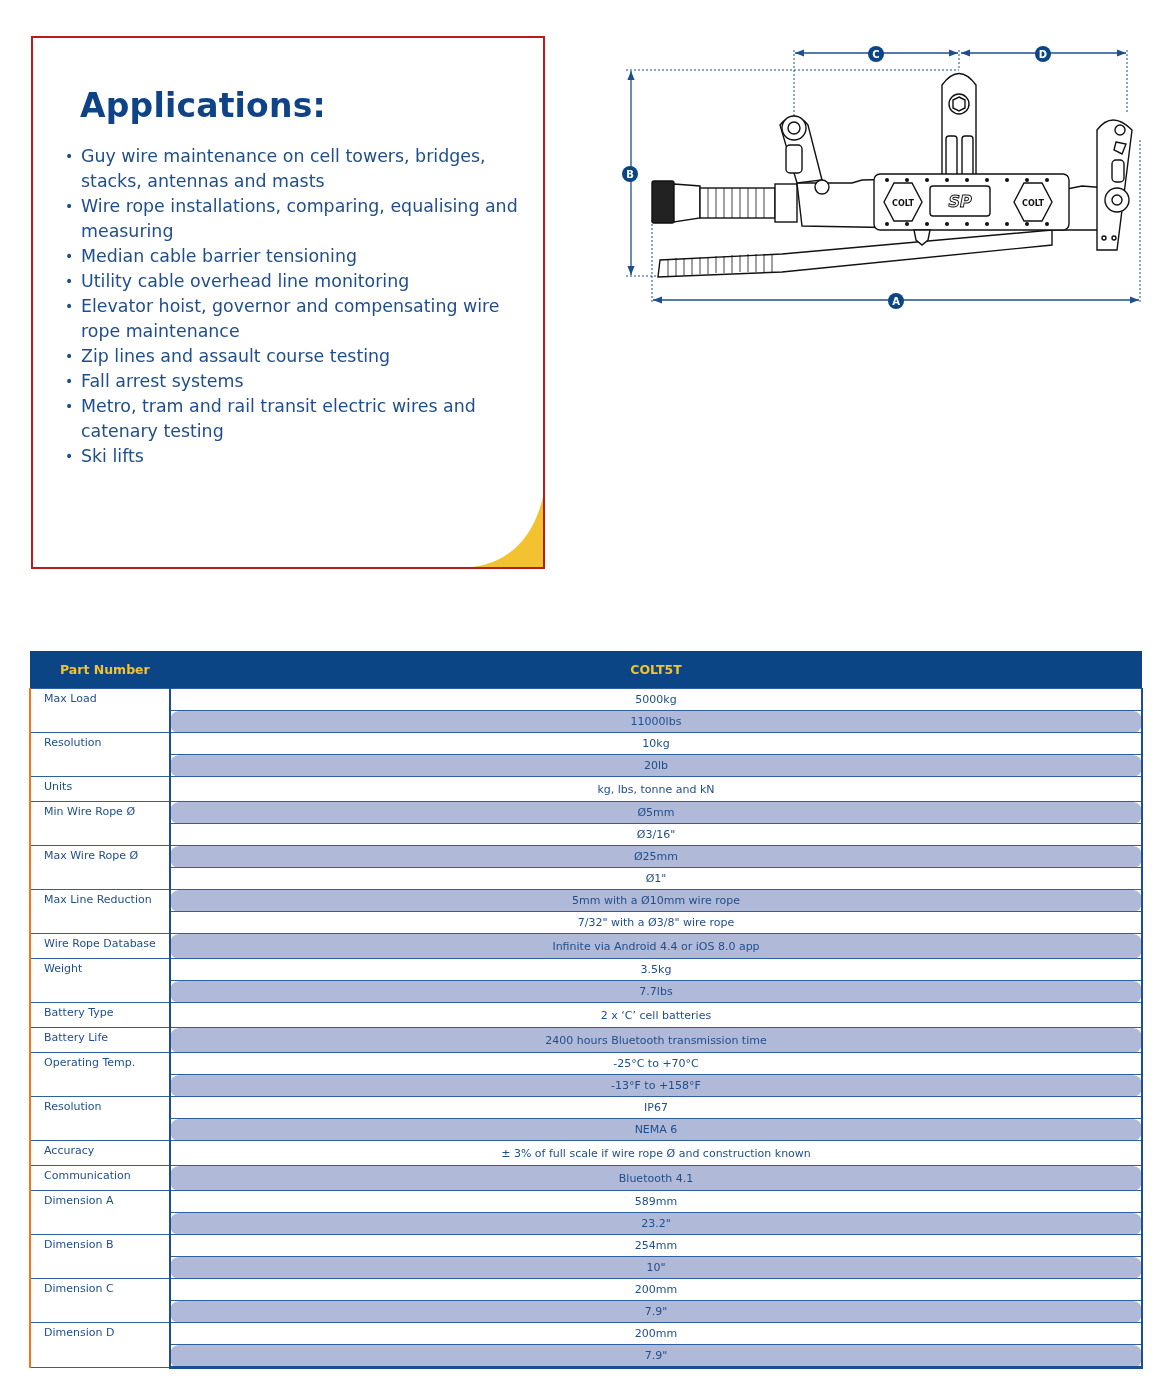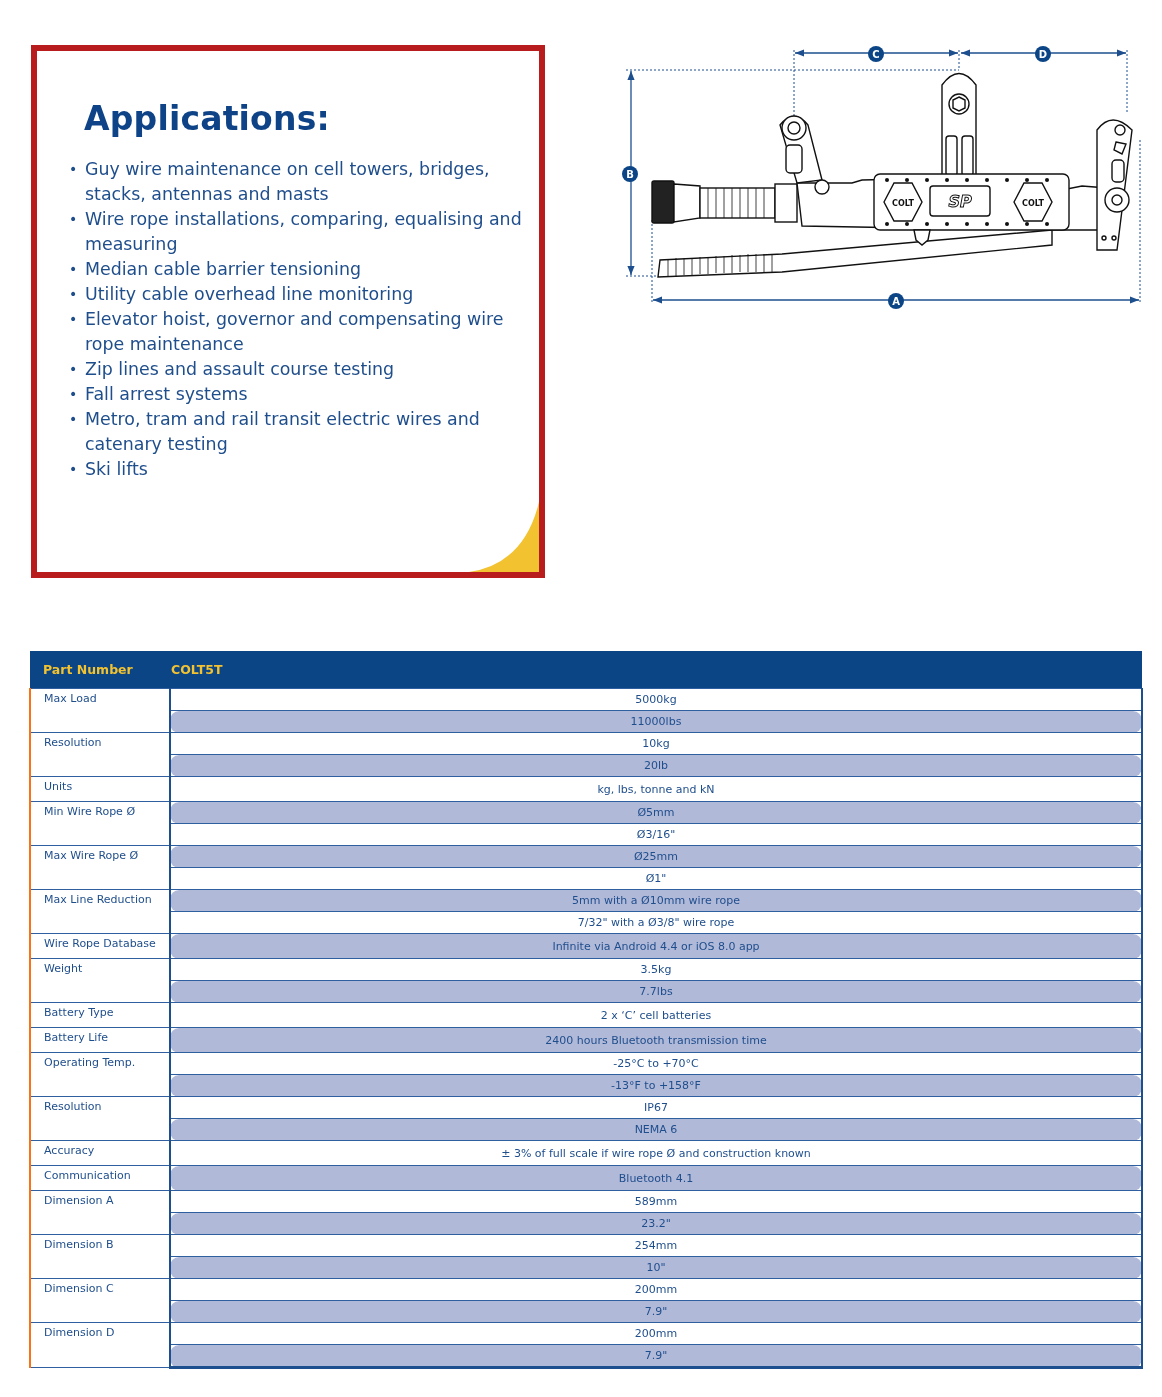--- a/index.html
+++ b/index.html
@@ -1,39 +1,39 @@
 <!DOCTYPE html>
 <html><head>
 <meta charset="utf-8">
 <style>
   html, body { margin: 0; padding: 0; background: #ffffff; }
   body { width: 1162px; height: 1397px; position: relative; overflow: hidden;
          font-family: "DejaVu Sans", "Liberation Sans", sans-serif; color: #1f4e8c; }
 
   
-  .apps { position: absolute; left: 31px; top: 45px; width: 514px; height: 533px;
-          border: 6px solid #b91c1c; box-sizing: border-box; background: #fff; overflow: hidden; }
+  .apps { position: absolute; left: 31px; top: 36px; width: 514px; height: 533px;
+          border: 2px solid #b91c1c; box-sizing: border-box; background: #fff; overflow: hidden; }
   .apps .corner { position: absolute; right: 0; bottom: 0; width: 70px; height: 70px; }
   .apps h1 { position: absolute; left: 47px; top: 48px; margin: 0; font-size: 33px; font-weight: bold;
              color: #0e4487; letter-spacing: 0.2px; }
   .apps ul { position: absolute; left: 26px; top: 106px; margin: 0; padding: 0; list-style: none;
              width: 470px; }
   .apps li { position: relative; padding-left: 22px; font-size: 17.4px; line-height: 25px; color: #1f4e8c; }
   .apps li .bullet { position: absolute; left: 6px; top: 0; font-size: 14px; }
 
   
   .diagram { position: absolute; left: 612px; top: 40px; width: 545px; height: 280px; }
 
   
   .spec { position: absolute; left: 29px; top: 651px; width: 1114px; border-collapse: collapse;
           font-size: 11px; table-layout: fixed; }
   .spec col.c1 { width: 140px; }
   .spec thead th { background: #0b4586; color: #f2c230; font-weight: bold; height: 35px; font-size: 12.5px; }
-  .spec thead th.h1 { text-align: left; padding-left: 13px; }
-  .spec thead th.h2 { text-align: left; }
+  .spec thead th.h1 { text-align: left; padding-left: 30px; }
+  .spec thead th.h2 { text-align: center; }
   .spec td { height: 21px; padding: 0; border: 1.5px solid #2f5f9e; color: #1f4e8c; }
   .spec td.label { vertical-align: top; padding: 3px 0 0 13px; background: #fff; border-right: 2px solid #1d4f8f;
                    border-left: 2px solid #f97316; }
   .spec td.val { text-align: center; }
   .spec td.val.white { background: #ffffff; margin-left: 23px; }
   .spec td.val.shade { background: #b1b9d9; border-radius: 9px; }
   .spec td.val { border-right: 2px solid #1d4f8f; }
   .spec tbody tr:last-child td { border-bottom: 3px solid #1d4f8f; }
 </style>
 </head>

